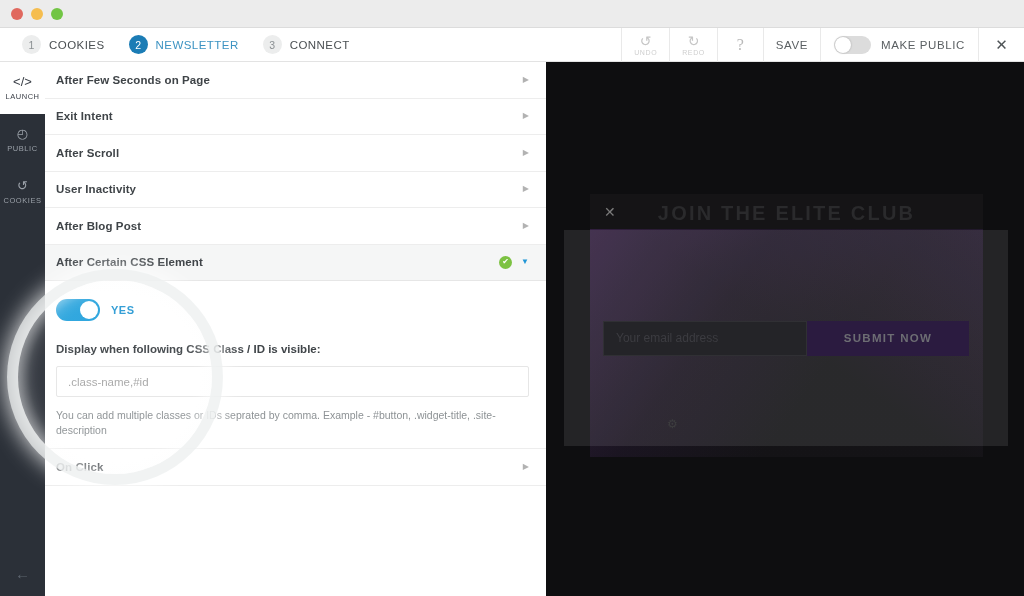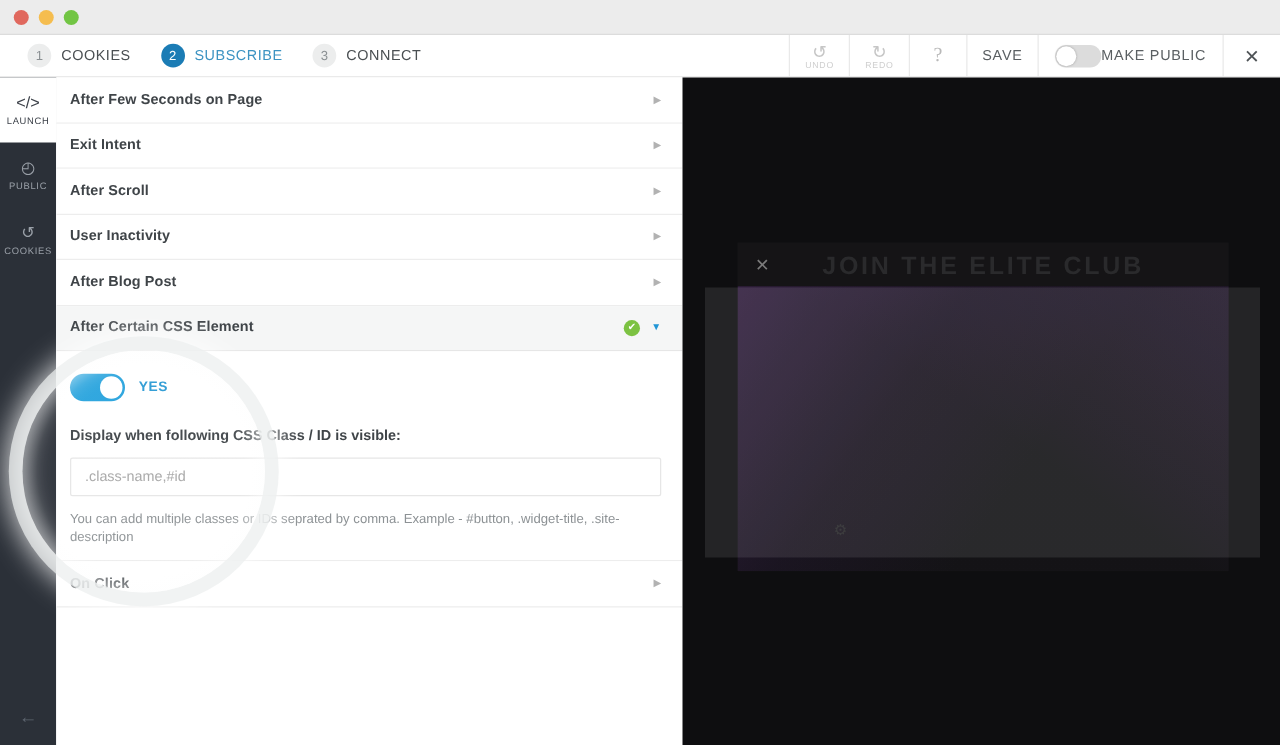--- a/index.html
+++ b/index.html
@@ -132,20 +132,21 @@
     color: #b9b9b9;
     font-family: "Liberation Serif", serif;
   }
   .tb-close {
     font-size: 15px;
     color: #4e5356;
   }
   .toggle-pub {
     display: flex;
     align-items: center;
+    gap: 10px;
     border-left: 1px solid #e9e9e9;
     padding: 4px 13px;
     cursor: pointer;
   }
   .sw {
     width: 37px; height: 18px;
     border-radius: 9px;
     background: #dcdcdc;
     position: relative;
     flex: none;
@@ -468,21 +469,21 @@
   </div>
 
   <div class="toolbar">
     <div class="steps">
       <div class="step">
         <span class="step-num">1</span>
         <span class="step-label">COOKIES</span>
       </div>
       <div class="step active">
         <span class="step-num">2</span>
-        <span class="step-label">SUBSCRIBE</span>
+        <span class="step-label">NEWSLETTER</span>
       </div>
       <div class="step">
         <span class="step-num">3</span>
         <span class="step-label">CONNECT</span>
       </div>
     </div>
 
     <div class="toolbar-right">
       <div class="tb-cell">
         <span class="tb-icon">↺</span>
@@ -578,15 +579,19 @@
       <div class="pv-banner-bar">
         <span class="pv-x">✕</span>
         <span class="pv-banner-title">JOIN THE ELITE CLUB</span>
       </div>
       <div class="pv-banner-art"></div>
       <span class="pv-foot-ico">⚙</span>
     </div>
   </div>
 
   <div class="pv-modal-box">
+    <div class="pv-form">
+      <input class="pv-email" type="text" placeholder="Your email address" style="">
+      <button class="pv-submit">SUBMIT NOW</button>
+    </div>
   </div>
 
 </div>
 
 </body></html>

